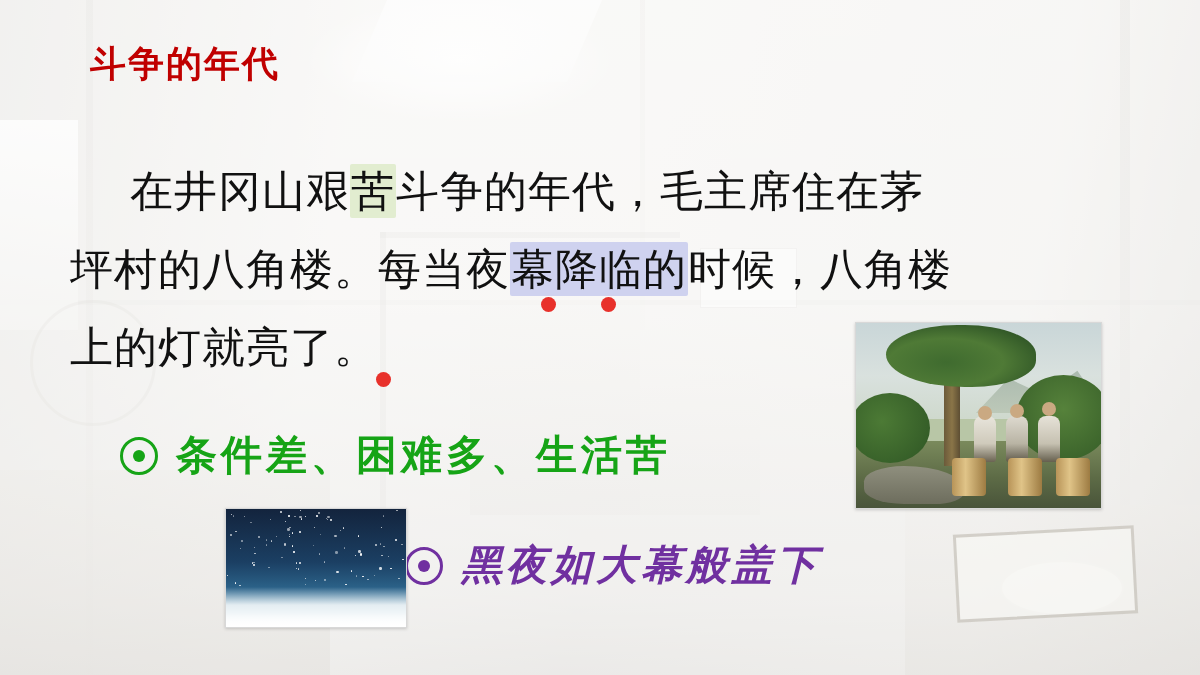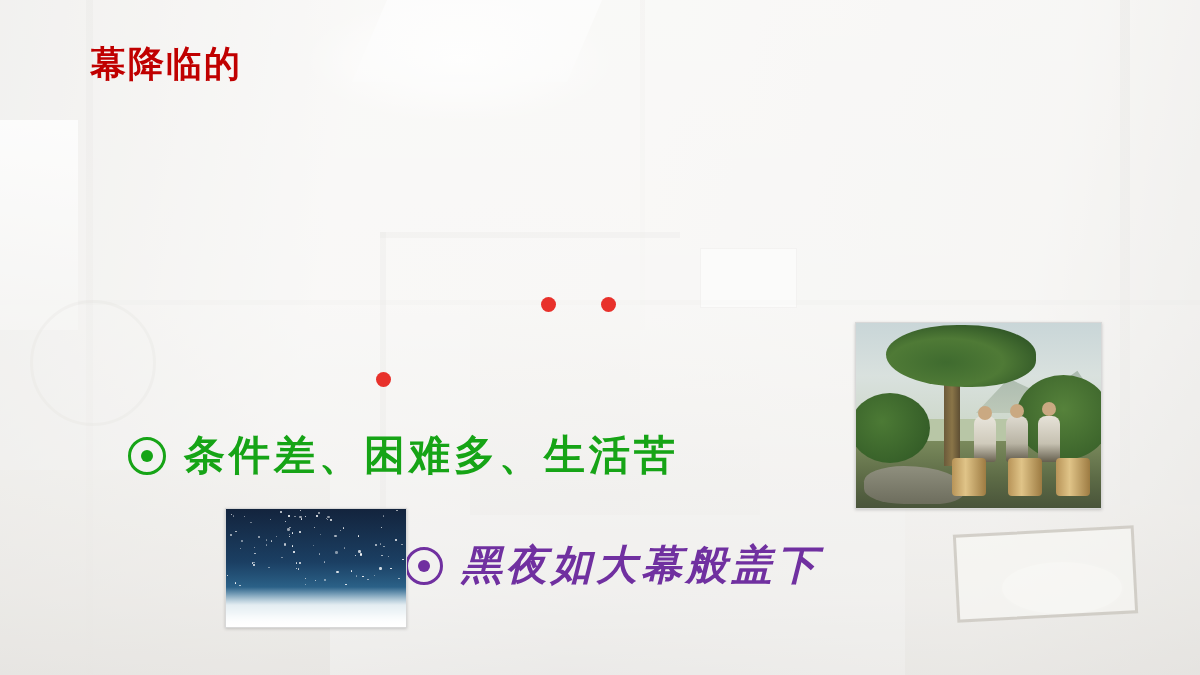--- a/index.html
+++ b/index.html
@@ -113,21 +113,21 @@
   .dot-2 { left: 601px; top: 297px; }
   .dot-3 { left: 376px; top: 372px; }
 
   
   .bullet-row {
     position: absolute;
     display: flex;
     align-items: center;
     white-space: nowrap;
   }
-  .bullet-green { left: 128px; top: 428px; }
+  .bullet-green { left: 120px; top: 428px; }
   .bullet-purple { left: 405px; top: 538px; font-style: italic; }
 
   .ring {
     width: 32px;
     height: 32px;
     border-radius: 50%;
     border: 3px solid currentColor;
     position: relative;
     flex: none;
     margin-right: 18px;
@@ -236,22 +236,33 @@
     <div class="room-shape chair-a"></div>
     <div class="room-shape chair-b"></div>
     <div class="room-shape paper-note"></div>
     <div class="room-shape table-left"></div>
     <div class="room-shape table-right"></div>
     <div class="room-shape bowl-r"></div>
   </div>
   <div class="bg-veil"></div>
   <div class="frame-bottom"></div>
 
-  <div class="heading">幕降临的</div>
-
+  <div class="heading">斗争的年代</div>
+
+  <div class="para">
+    <div class="line">
+      <span style="display:inline-block;width:60px;"></span><span>在井冈山艰</span><span class="hl-green">苦</span><span>斗争的年代，毛主席住在茅</span>
+    </div>
+    <div class="line">
+      <span>坪村的八角楼。每当夜</span><span class="hl-purple">幕降临的</span><span>时候，八角楼</span>
+    </div>
+    <div class="line">
+      <span>上的灯就亮了。</span>
+    </div>
+  </div>
 
   <div class="dot dot-1"></div>
   <div class="dot dot-2"></div>
   <div class="dot dot-3"></div>
 
   <div class="bullet-row bullet-green">
     <span class="ring"></span>
     <span class="bullet-text">条件差、困难多、生活苦</span>
   </div>
 

